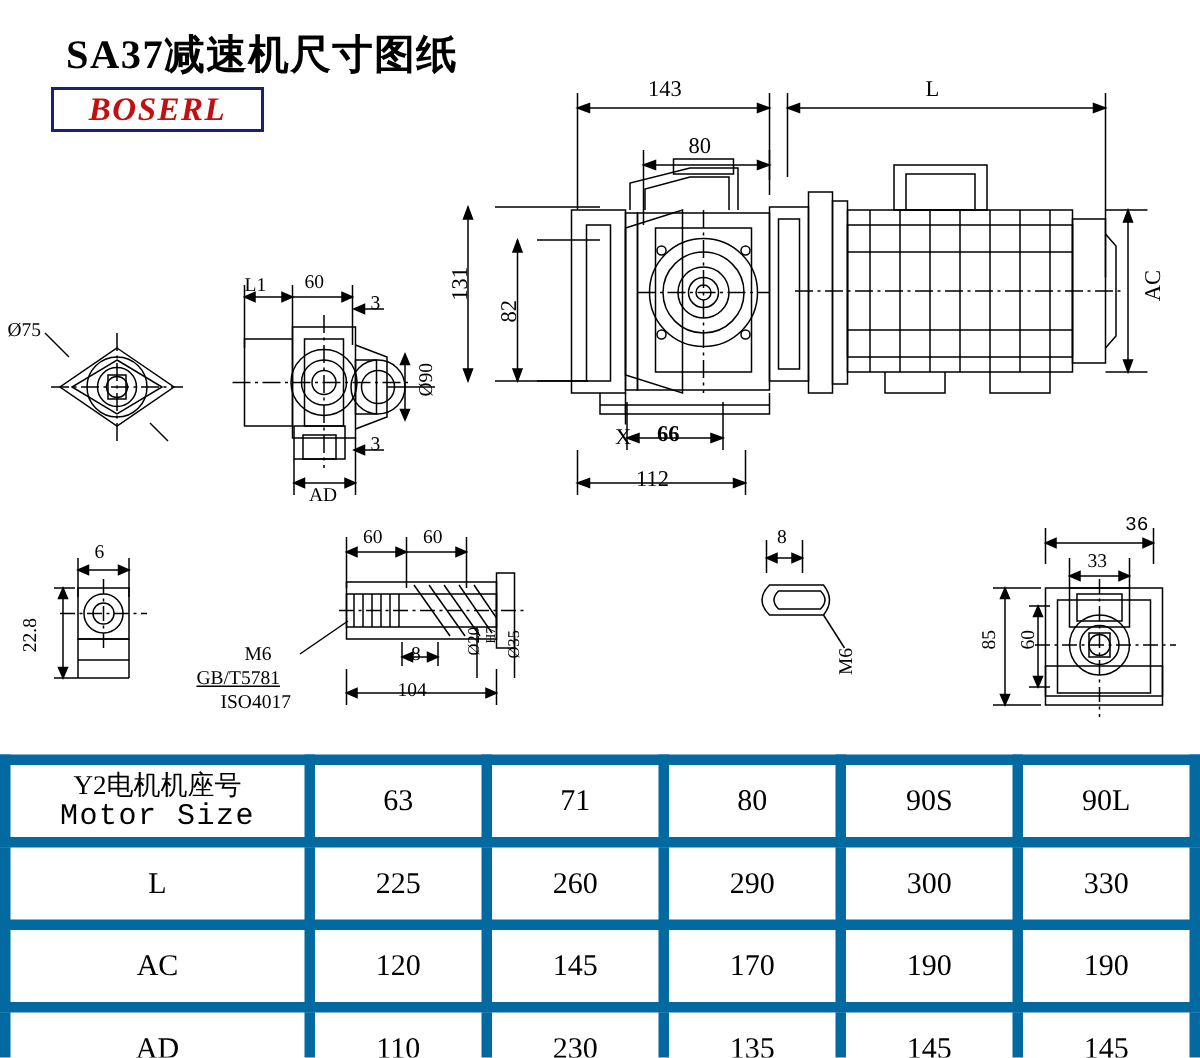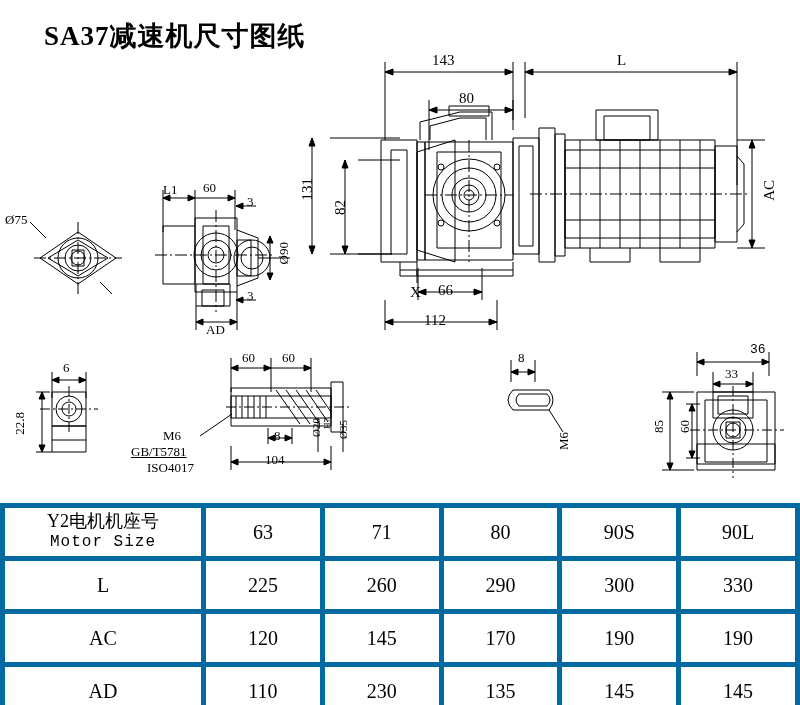--- a/index.html
+++ b/index.html
@@ -48,40 +48,43 @@
 
   
   .table{
     position:absolute;left:0;top:503px;width:800px;
     border-collapse:collapse;
     font-family:"Liberation Serif", serif;
     font-size:20px;
     table-layout:fixed;
   }
   .table td{
-    border:5px solid #0369a1;
+    border:7px solid #0369a1;
     text-align:center;
     height:48px;
     padding:0;
   }
   .table td.head{
     font-size:17px;line-height:21px;
     width:196px;
   }
   .table td.head .cn{font-size:18px;}
-  .table td.head .en{font-family:"Liberation Mono", monospace;font-size:16px;letter-spacing:1px;}
+  .table td.head .en{font-family:"Liberation Mono", monospace;font-size:20px;letter-spacing:1px;}
   .table td.rowlbl{font-size:20px;}
   .table td.val{font-size:20px;}
 </style>
 </head>
 <body>
 
 <div class="root">
 
   <div class="title">SA37减速机尺寸图纸</div>
+  <div class="logo">
+    <span>BOSERL</span>
+  </div>
 
   <svg class="draw" viewBox="0 0 800 705" xmlns="http://www.w3.org/2000/svg">
     <g fill="none" stroke="#000" stroke-width="1">
 
       <line x1="385" y1="62" x2="385" y2="140"></line>
       <line x1="513" y1="62" x2="513" y2="120"></line>
       <line x1="385" y1="72" x2="513" y2="72"></line>
       <polygon points="385,72 393,69 393,75" fill="#000"></polygon>
       <polygon points="513,72 505,69 505,75" fill="#000"></polygon>
 
@@ -355,21 +358,21 @@
 
     </g>
   </svg>
 
   <div class="lbl" style="left:432px;top:52px;">143</div>
   <div class="lbl" style="left:617px;top:52px;">L</div>
   <div class="lbl" style="left:459px;top:90px;">80</div>
   <div class="lbl vert" style="left:299px;top:178px;">131</div>
   <div class="lbl vert" style="left:332px;top:200px;">82</div>
   <div class="lbl vert" style="left:761px;top:180px;">AC</div>
-  <div class="lbl" style="left:438px;top:282px;">66</div>
+  <div class="lbl" style="left:438px;top:282px;font-weight:bold;">66</div>
   <div class="lbl" style="left:424px;top:312px;">112</div>
   <div class="lbl" style="left:410px;top:284px;">X</div>
 
   <div class="lbl s" style="left:163px;top:182px;">L1</div>
   <div class="lbl s" style="left:203px;top:180px;">60</div>
   <div class="lbl s" style="left:247px;top:194px;">3</div>
   <div class="lbl s" style="left:247px;top:288px;">3</div>
   <div class="lbl s vert" style="left:276px;top:242px;">Ø90</div>
   <div class="lbl s" style="left:206px;top:322px;">AD</div>
   <div class="lbl s" style="left:5px;top:212px;">Ø75</div>

